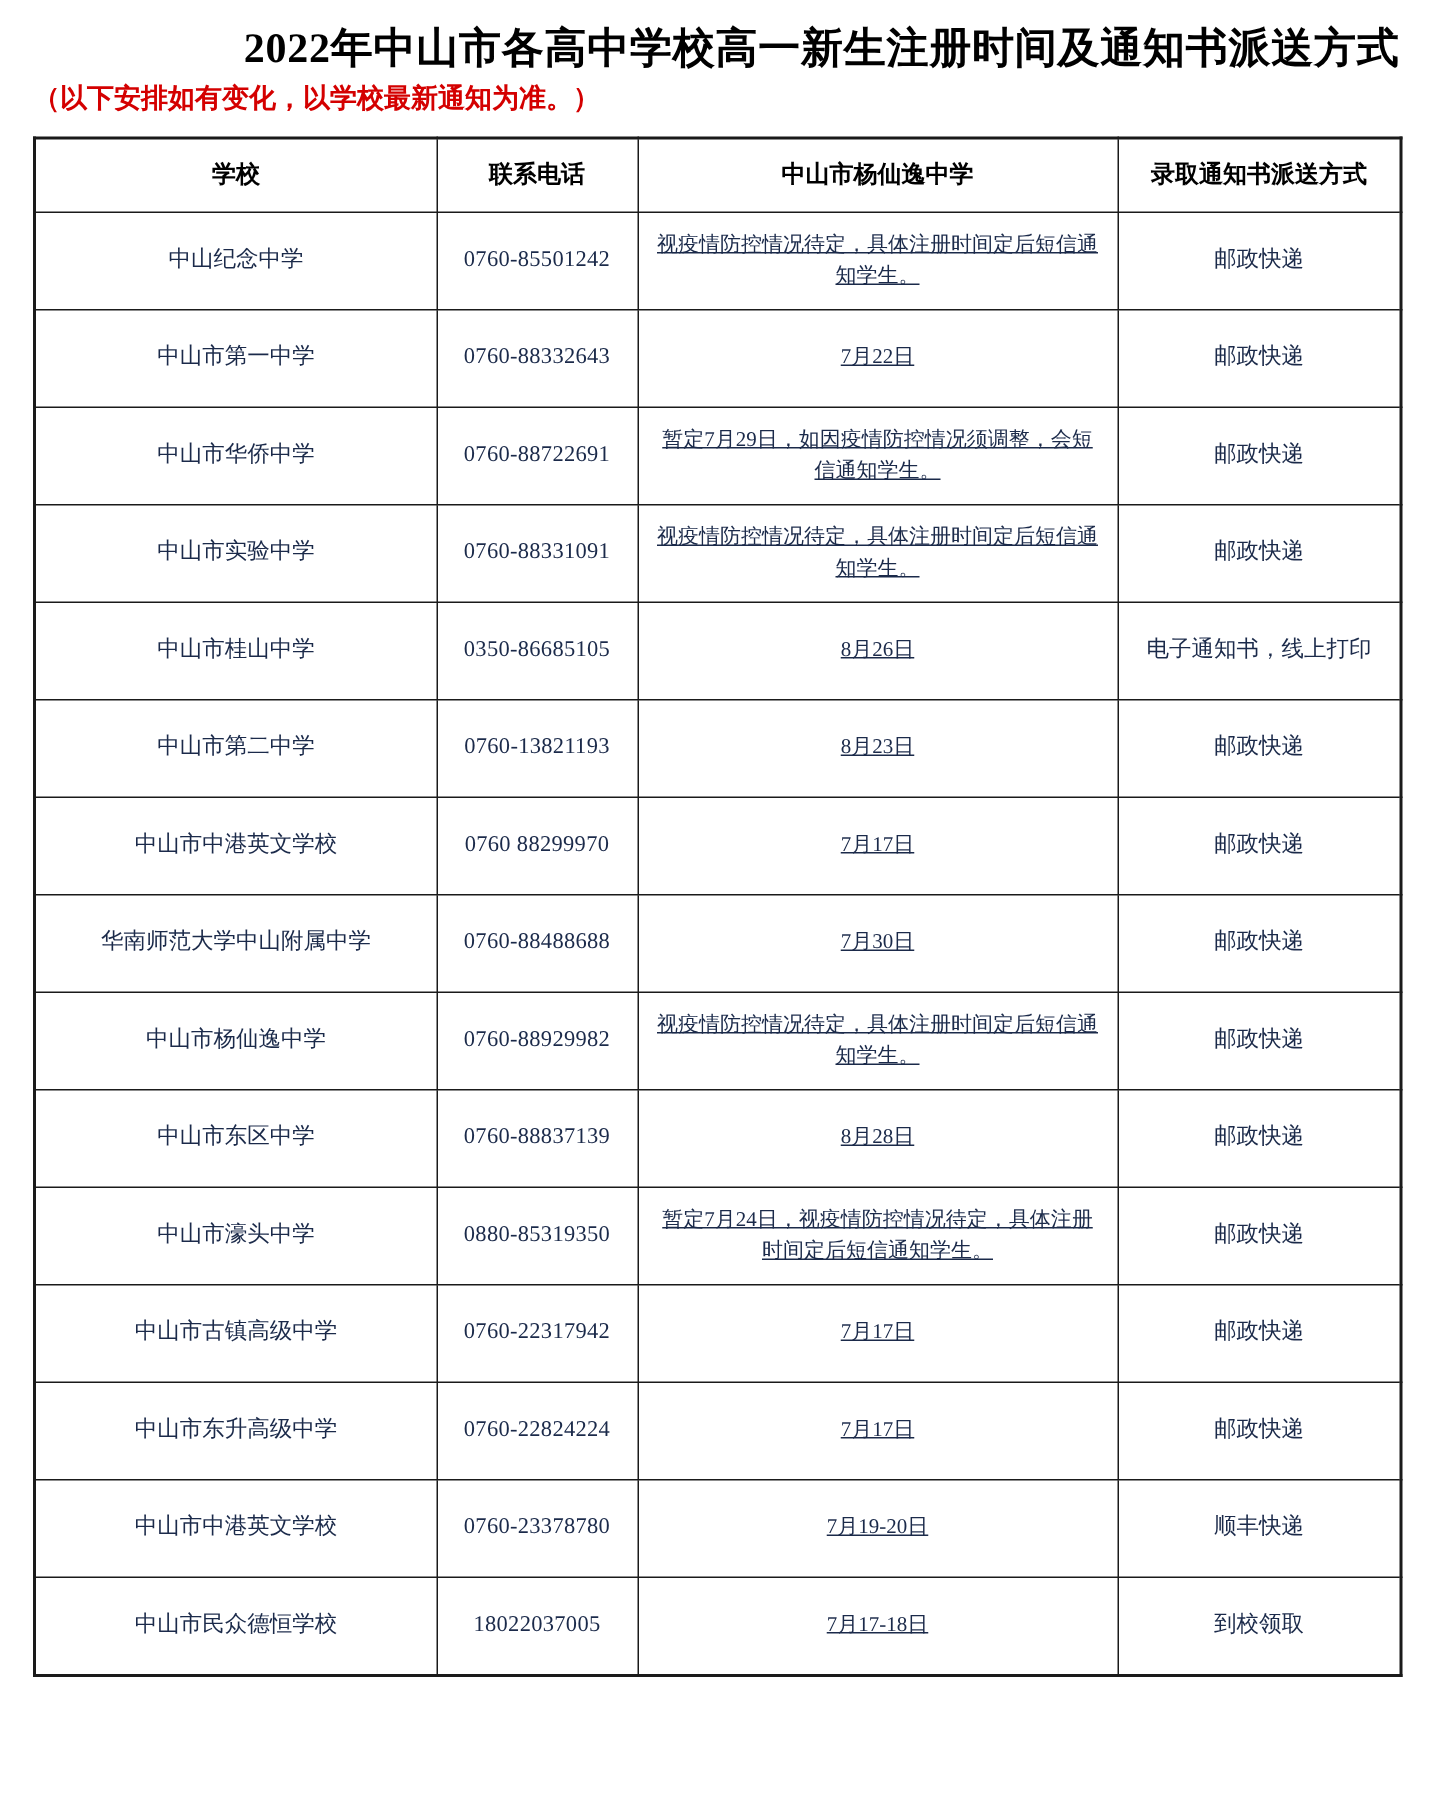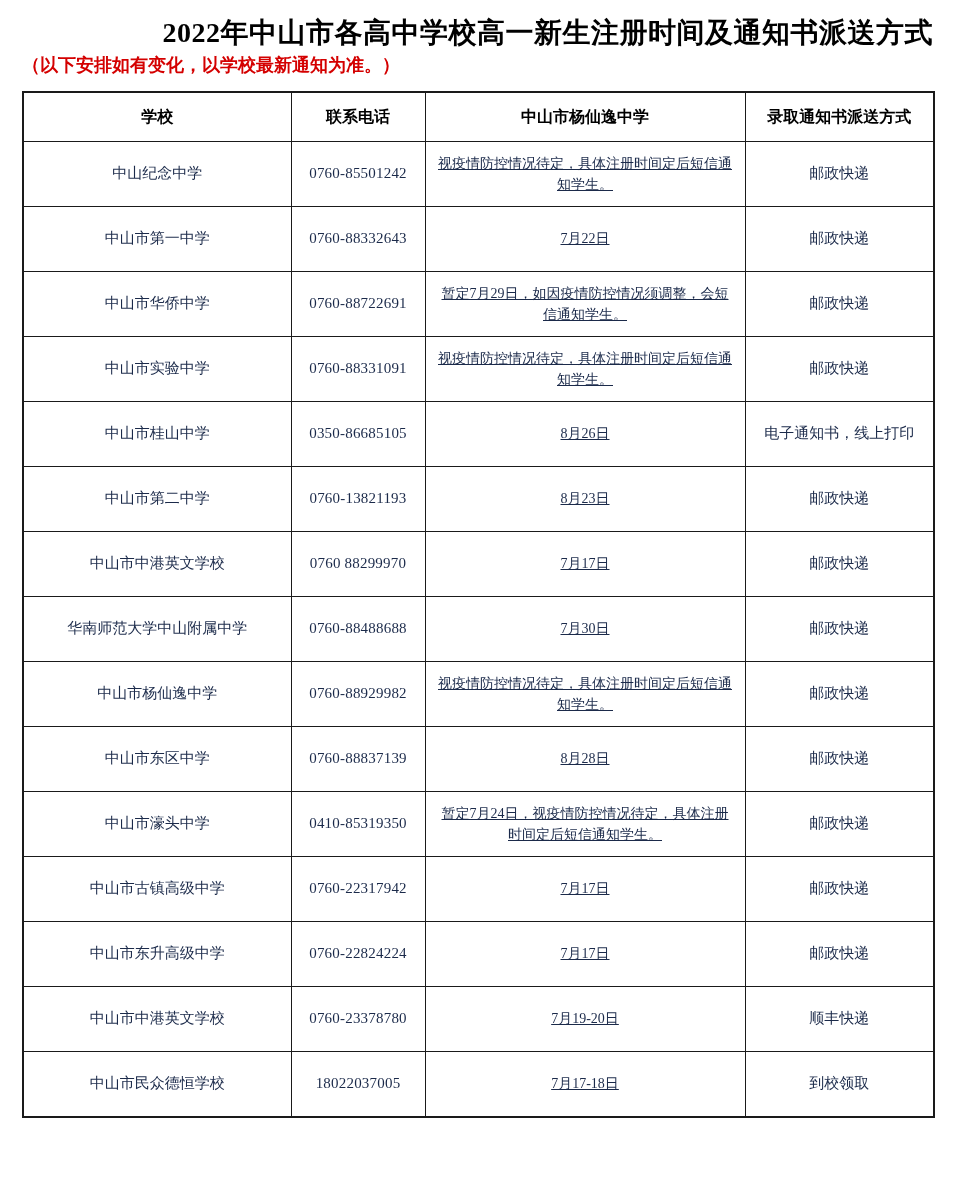--- a/index.html
+++ b/index.html
@@ -165,21 +165,21 @@
         <td class="cell-deliver">邮政快递</td>
       </tr>
       <tr>
         <td class="cell-school">中山市东区中学</td>
         <td class="cell-phone">0760-88837139</td>
         <td class="cell-time">8月28日</td>
         <td class="cell-deliver">邮政快递</td>
       </tr>
       <tr>
         <td class="cell-school">中山市濠头中学</td>
-        <td class="cell-phone">0410-85319350</td>
+        <td class="cell-phone">0880-85319350</td>
         <td class="cell-time">暂定7月24日，视疫情防控情况待定，具体注册时间定后短信通知学生。</td>
         <td class="cell-deliver">邮政快递</td>
       </tr>
       <tr>
         <td class="cell-school">中山市古镇高级中学</td>
         <td class="cell-phone">0760-22317942</td>
         <td class="cell-time">7月17日</td>
         <td class="cell-deliver">邮政快递</td>
       </tr>
       <tr>

